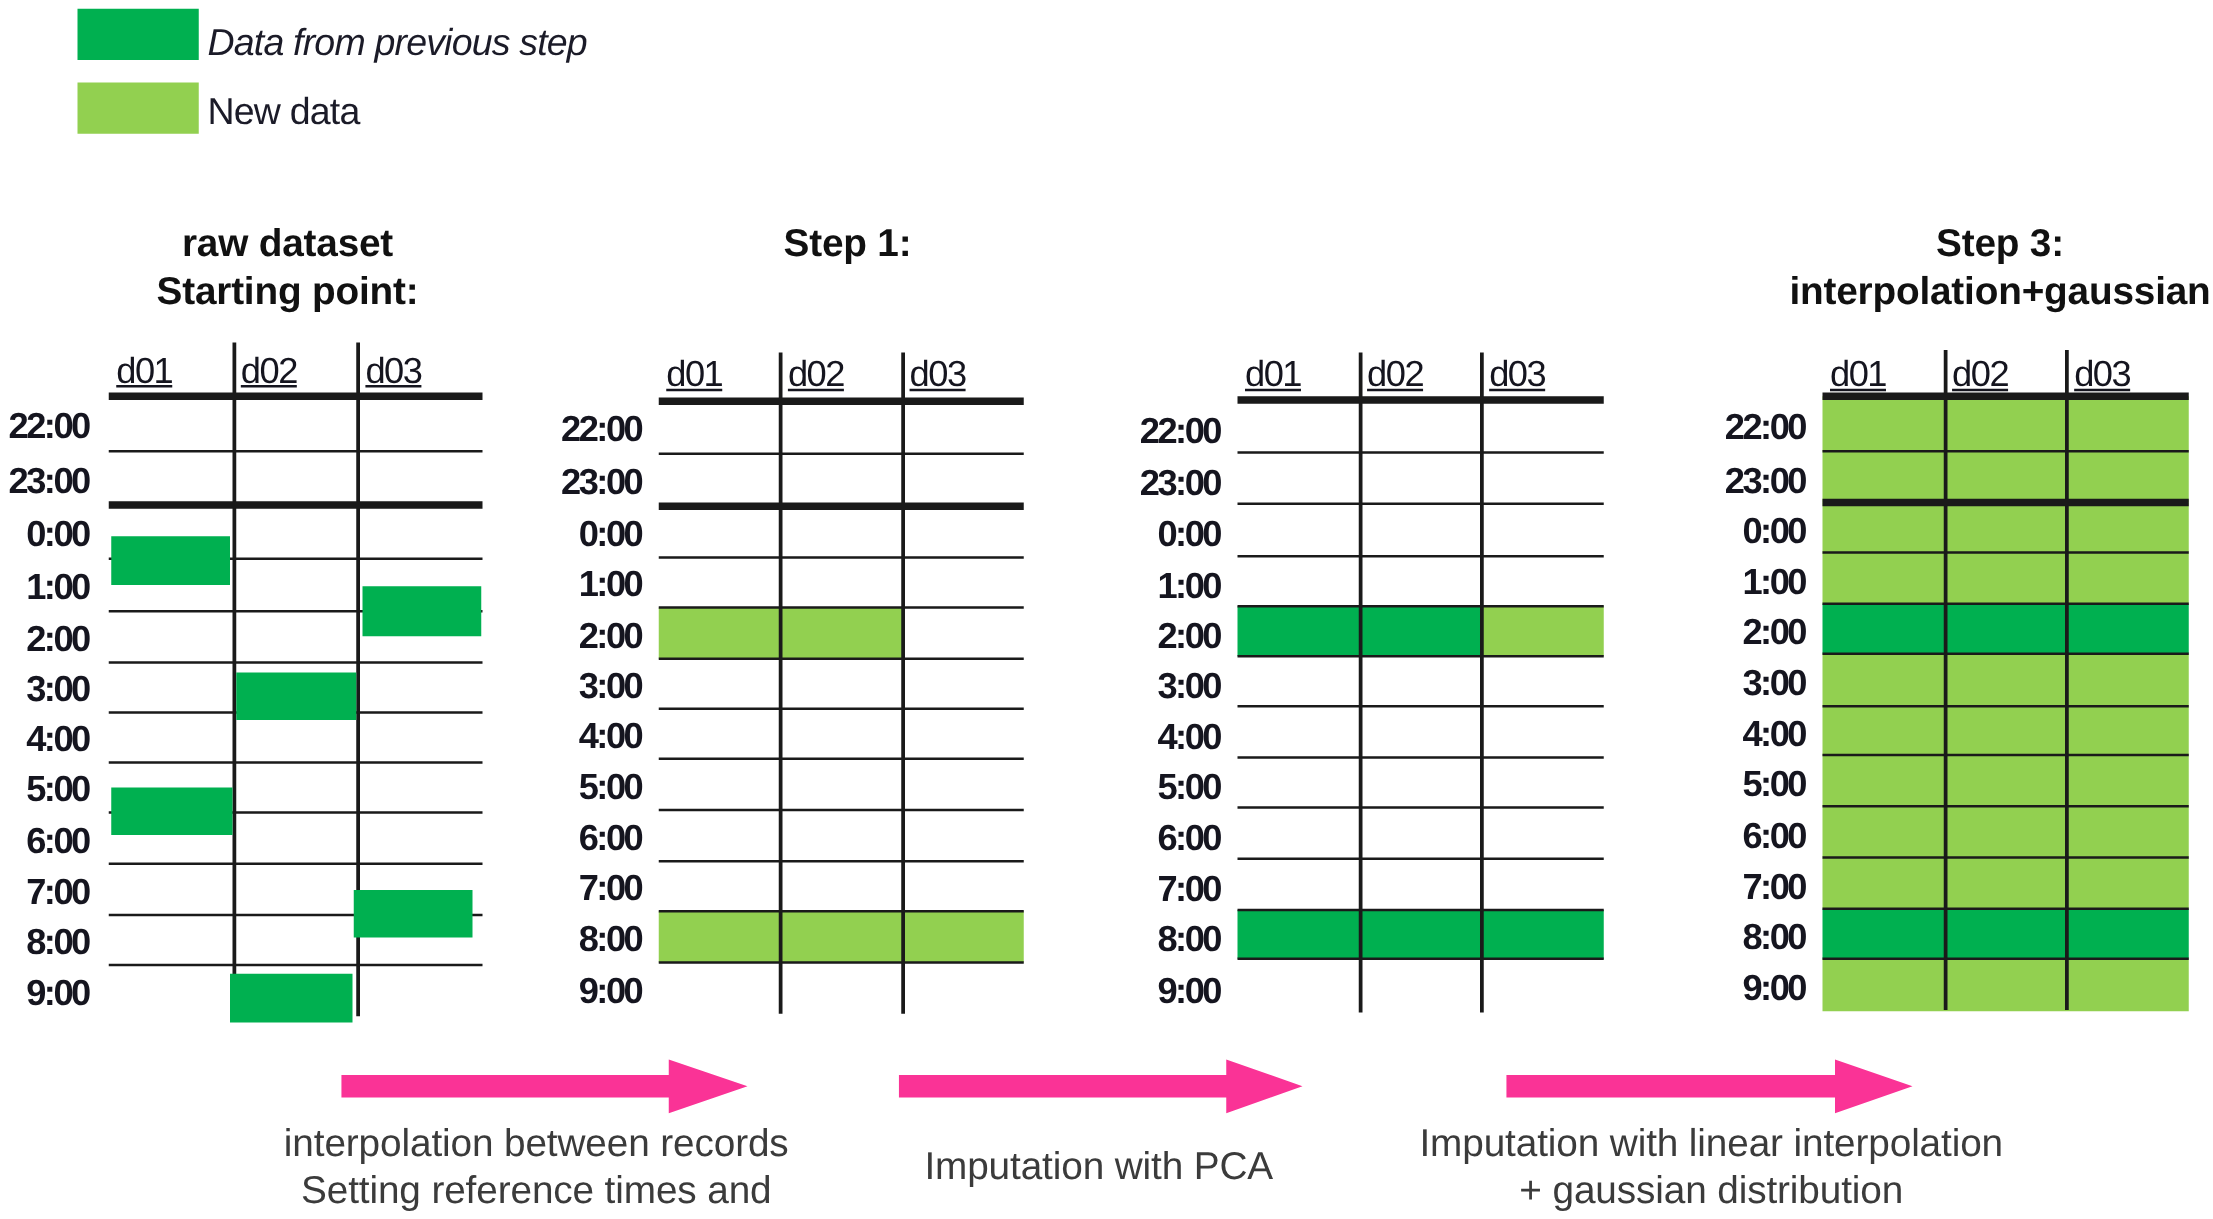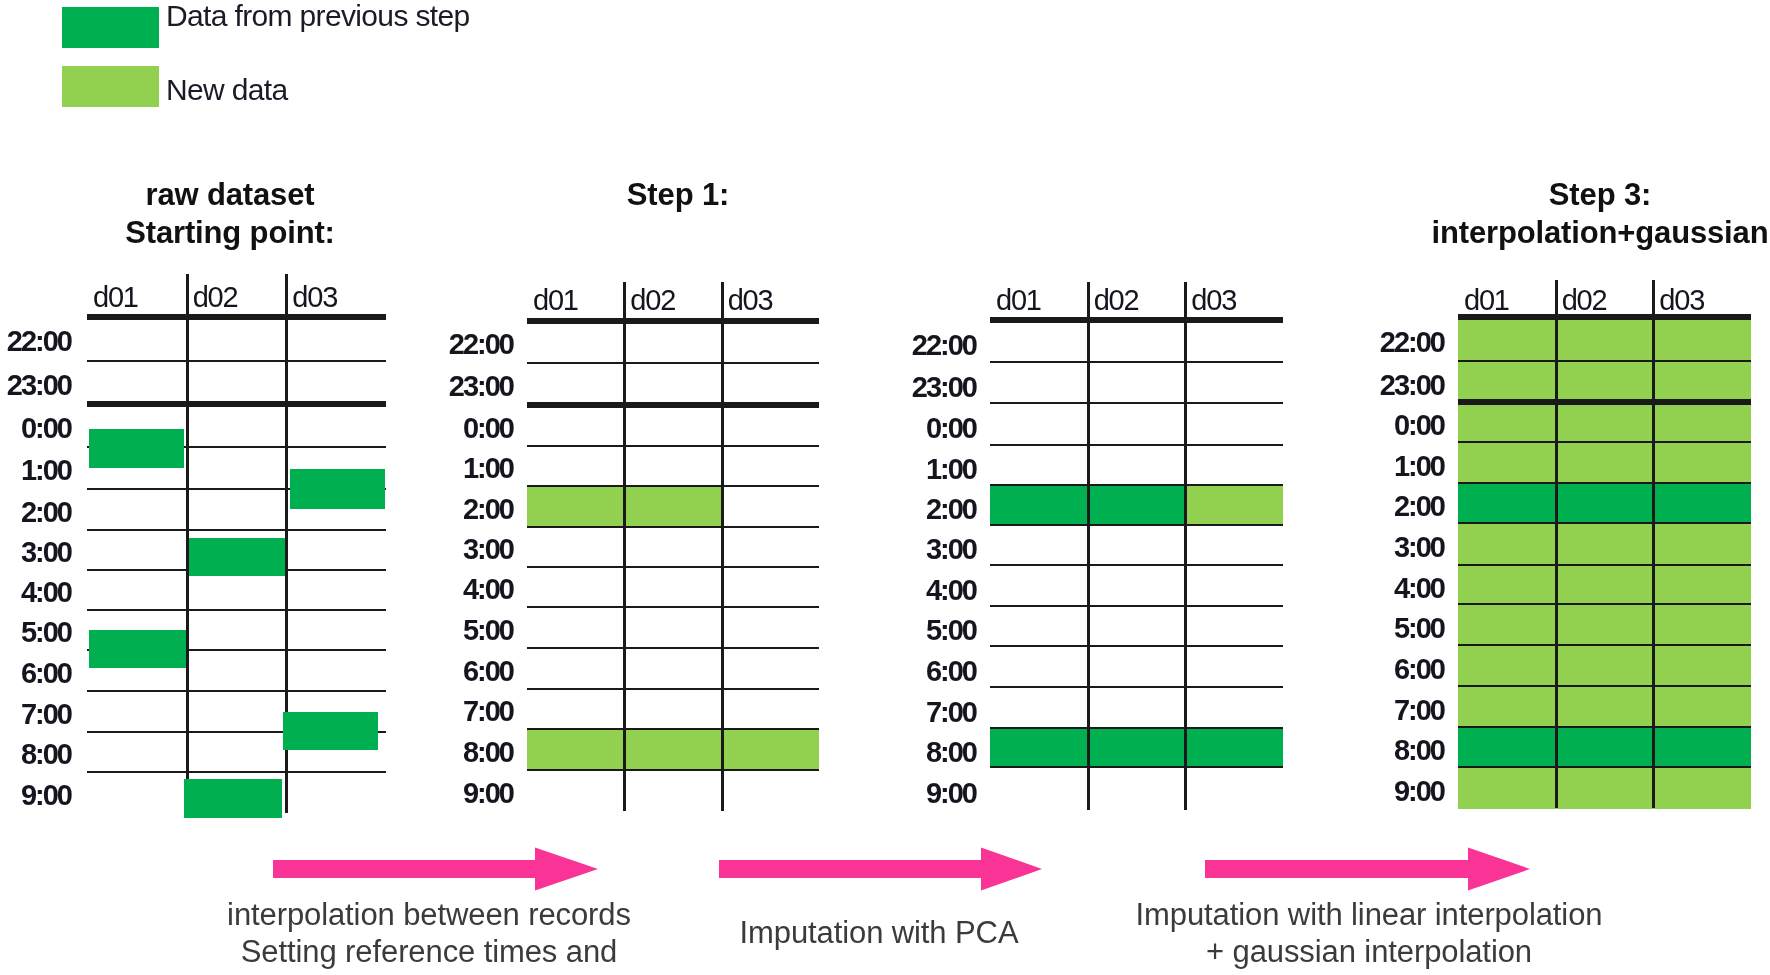--- a/index.html
+++ b/index.html
@@ -12,40 +12,40 @@
   .legend-label{position:absolute;font-size:30px;color:#1b1b28;white-space:nowrap;
                 font-family:"Liberation Sans",sans-serif;line-height:1;letter-spacing:-0.65px;}
 
   
   .panel-title{position:absolute;font-size:31px;font-weight:bold;color:#111111;
                text-align:center;line-height:38px;white-space:nowrap;letter-spacing:-0.15px;}
 
   
   .tbl{position:absolute;}
   .col-head{position:absolute;font-size:29px;color:#15151f;line-height:1;white-space:nowrap;
-            letter-spacing:-1.2px;}
+            letter-spacing:-1.2px;text-decoration:underline;}
   .vline{position:absolute;background:#1a1a1a;width:2.6px;}
   .hline{position:absolute;background:#1a1a1a;}
   .rowlabel{position:absolute;font-size:29px;font-weight:bold;color:#15151f;
             text-align:right;white-space:nowrap;line-height:1;letter-spacing:-2px;}
   .cellfill{position:absolute;}
 
   
   .arrow{position:absolute;}
 
   
   .caption{position:absolute;font-size:31px;color:#3b3b3b;text-align:center;
            line-height:37px;white-space:nowrap;letter-spacing:-0.1px;}
 </style>
 </head>
 <body>
 
 <div class="legend">
   <div class="legend-swatch" style="left:62px;top:7px;background:#00B050;"></div>
-  <div class="legend-label" style="left:166px;top:1px;">Data from previous step</div>
+  <div class="legend-label" style="left:166px;top:20px;font-style:italic;">Data from previous step</div>
 
   <div class="legend-swatch" style="left:62px;top:66px;background:#92D050;"></div>
   <div class="legend-label" style="left:166px;top:75px;">New data</div>
 </div>
 
 <div class="panel-title" style="left:30px;top:176px;width:400px;">
   <div>raw dataset</div>
   <div>Starting point:</div>
 </div>
 <div class="panel-title" style="left:478px;top:176px;width:400px;">
@@ -71,21 +71,21 @@
 </svg>
 <div class="caption" style="left:579px;top:894px;width:600px;margin-top:20px;">
   <div>Imputation with PCA</div>
 </div>
 
 <svg class="arrow" style="left:1205px;top:846px;" width="326" height="46" viewBox="0 0 326 46">
   <path d="M0,14 L263,14 L263,1.5 L325,23 L263,44.5 L263,32 L0,32 Z" fill="#FA3396"></path>
 </svg>
 <div class="caption" style="left:1069px;top:896px;width:600px;">
   <div>Imputation with linear interpolation</div>
-  <div>+ gaussian interpolation</div>
+  <div>+ gaussian distribution</div>
 </div>
 
 <div id="generated">
     <div class="tbl">
       <div class="vline" style="left:186px;top:274px;height:539px;"></div>
       <div class="vline" style="left:285px;top:274px;height:539px;"></div>
       <div class="hline" style="left:87px;top:314.25px;width:299px;height:5.5px;"></div>
       <div class="hline" style="left:87px;top:359.7px;width:299px;height:2.6px;"></div>
       <div class="hline" style="left:87px;top:401.25px;width:299px;height:5.5px;"></div>
       <div class="hline" style="left:87px;top:445.7px;width:299px;height:2.6px;"></div>

